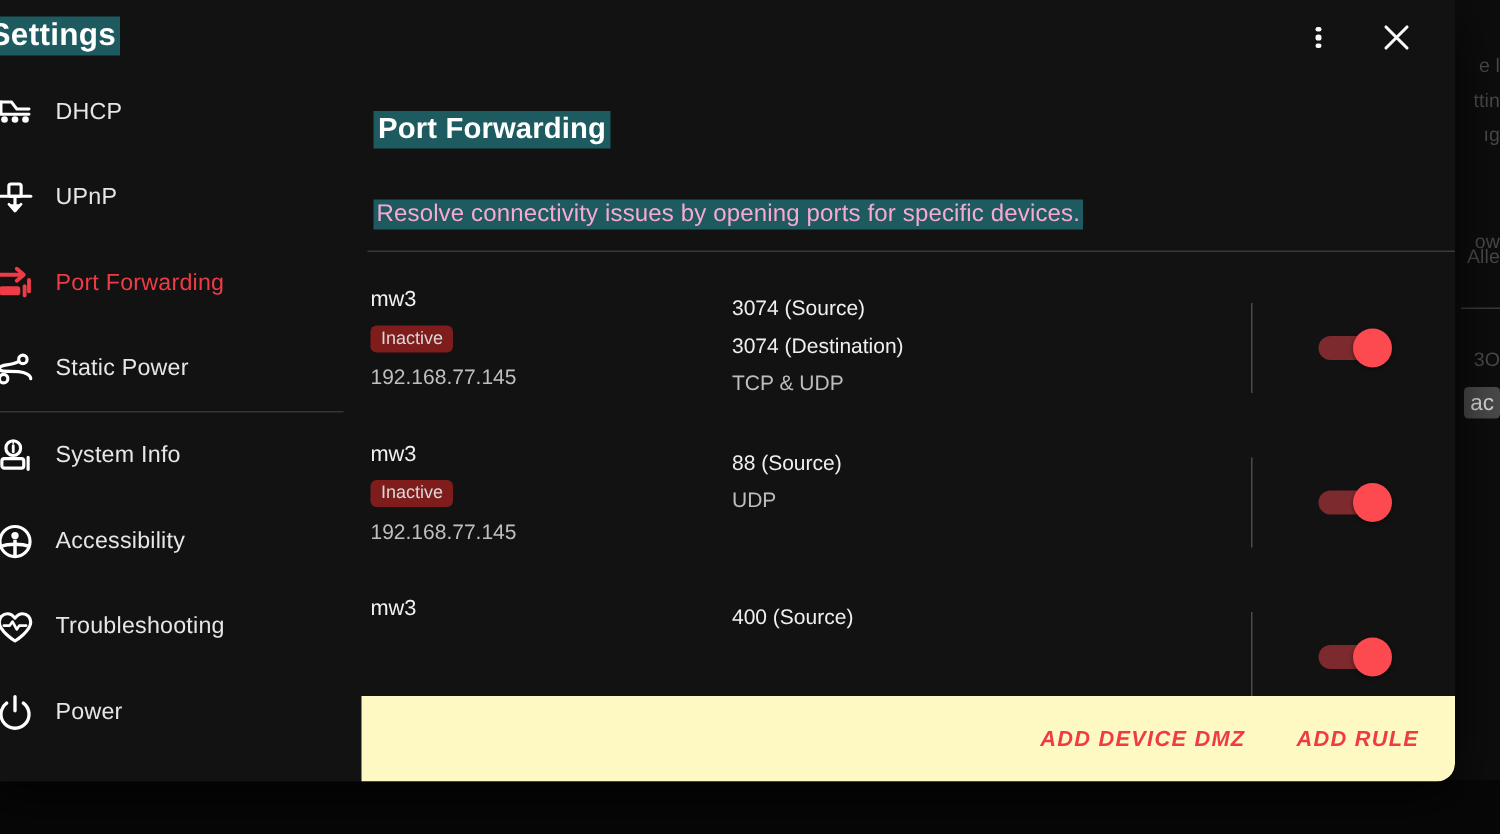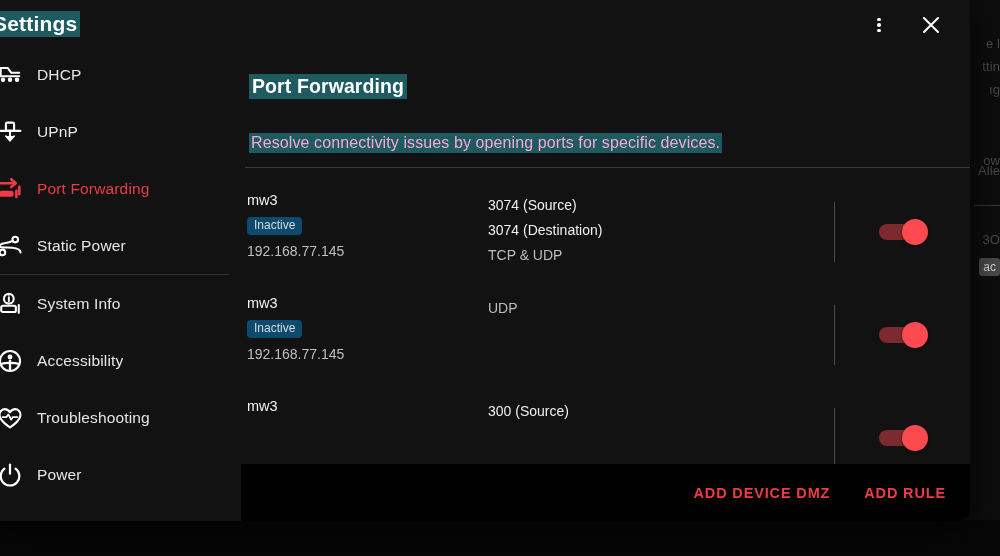--- a/index.html
+++ b/index.html
@@ -35,21 +35,21 @@
     right: 0;
     width: 26px;
     height: 1px;
     background: #3a3a3a;
   }
   .backdrop-chip {
     position: absolute;
     right: 0;
     background: #4a4a4a;
     color: #d8d8d8;
-    font-size: 12px;
+    font-size: 15px;
     padding: 2px 4px;
     border-radius: 3px;
     white-space: nowrap;
   }
   .backdrop-bottom-strip {
     position: absolute;
     left: 0;
     right: 0;
     bottom: 0;
     height: 36px;
@@ -216,21 +216,21 @@
     box-sizing: border-box;
   }
   .device-name {
     font-size: 14.5px;
     color: #f2f2f2;
     line-height: 1.1;
   }
   .status-chip {
     display: inline-block;
     margin-top: 8px;
-    background: #0c4a6e;
+    background: #7f1d1d;
     color: #d9d9d9;
     font-size: 12px;
     padding: 2px 7px 3px 7px;
     border-radius: 4px;
     line-height: 1.1;
   }
   .device-ip {
     margin-top: 9px;
     font-size: 14px;
     color: #bfbfbf;
@@ -281,28 +281,29 @@
     box-shadow: 0 1px 3px rgba(0,0,0,0.5);
   }
 
   
   .footer {
     position: absolute;
     left: 247px;
     right: 0;
     bottom: 0;
     height: 57px;
-    background: #000000;
+    background: #fef9c3;
     display: flex;
     align-items: center;
     justify-content: flex-end;
     gap: 34px;
     padding-right: 24px;
     box-sizing: border-box;
     border-bottom-right-radius: 12px;
+    font-style: italic;
   }
   .text-action {
     color: #ef3b47;
     font-size: 14.5px;
     font-weight: bold;
     letter-spacing: 0.85px;
     cursor: pointer;
     white-space: nowrap;
   }
 </style>
@@ -476,36 +477,37 @@
         </div>
       </div>
 
       <div class="rule-row">
         <div class="col-device">
           <div class="device-name">mw3</div>
           <div><span class="status-chip">Inactive</span></div>
           <div class="device-ip">192.168.77.145</div>
         </div>
         <div class="col-ports">
+          <div class="port-line">88 (Source)</div>
           <div class="port-line proto">UDP</div>
         </div>
         <div class="col-toggle">
           <div class="row-sep"></div>
           <div class="toggle">
             <div class="knob"></div>
           </div>
         </div>
       </div>
 
       <div class="rule-row">
         <div class="col-device">
           <div class="device-name">mw3</div>
         </div>
         <div class="col-ports">
-          <div class="port-line">300 (Source)</div>
+          <div class="port-line">400 (Source)</div>
         </div>
         <div class="col-toggle">
           <div class="row-sep"></div>
           <div class="toggle">
             <div class="knob"></div>
           </div>
         </div>
       </div>
 
     </div>

